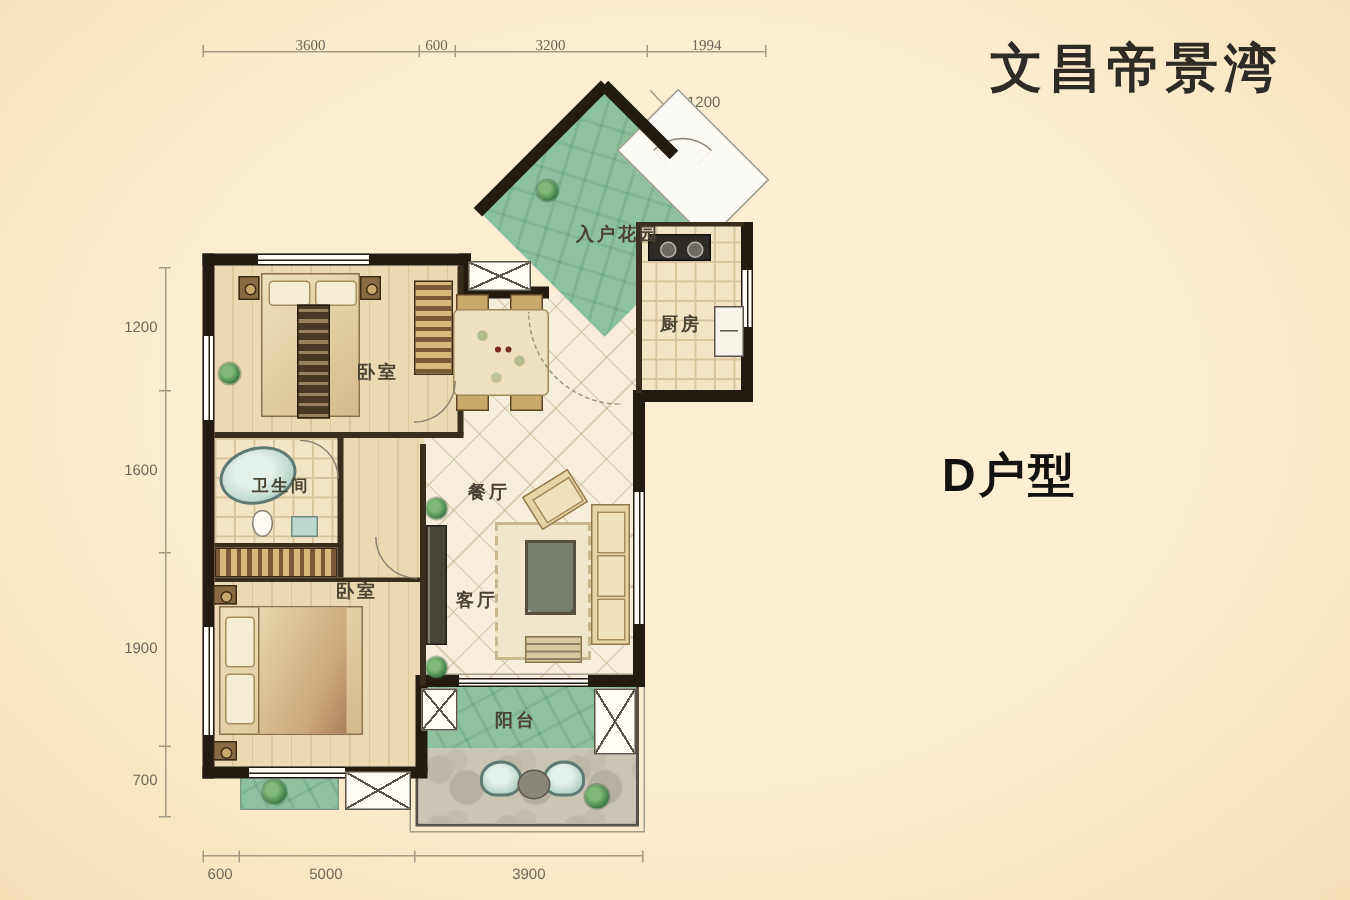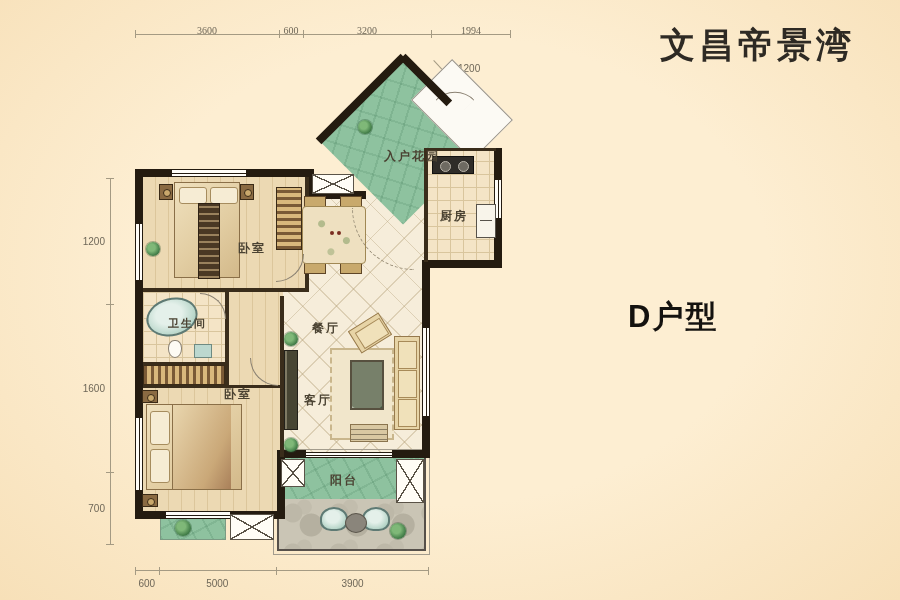--- a/index.html
+++ b/index.html
@@ -76,20 +76,23 @@
     <div class="seg" style="flex:2000"><span class="dim">1994</span></div>
   </div>
 
   <div class="abs vrail" style="left:80px;top:178px;height:367px;">
     <div class="seg" style="flex:1200">
         <span class="dim">1200</span>
       </div>
     <div class="seg" style="flex:1600">
         <span class="dim">1600</span>
       </div>
+    <div class="seg" style="flex:1900">
+        <span class="dim">1900</span>
+      </div>
     <div class="seg" style="flex:700">
         <span class="dim">700</span>
       </div>
   </div>
 
   <div class="abs hrail2" style="left:135px;top:570px;width:294px;">
     <div class="seg" style="flex:600"><span class="dim">600</span></div>
     <div class="seg" style="flex:3000"><span class="dim">5000</span></div>
     <div class="seg" style="flex:3900"><span class="dim">3900</span></div>
   </div>

